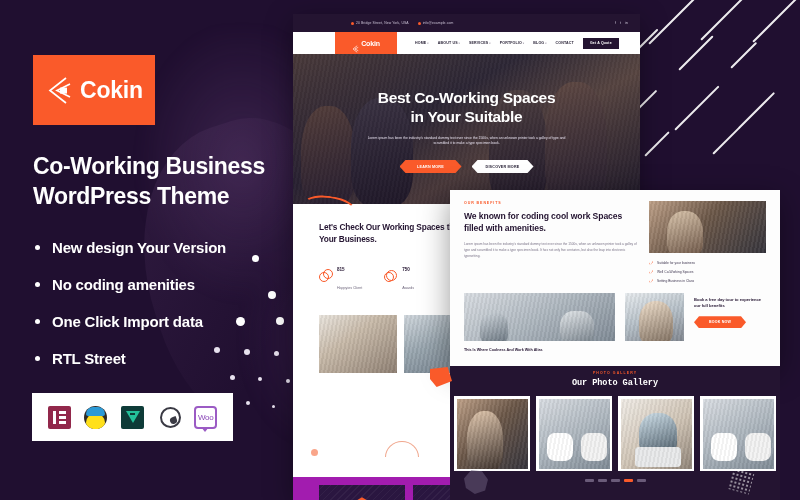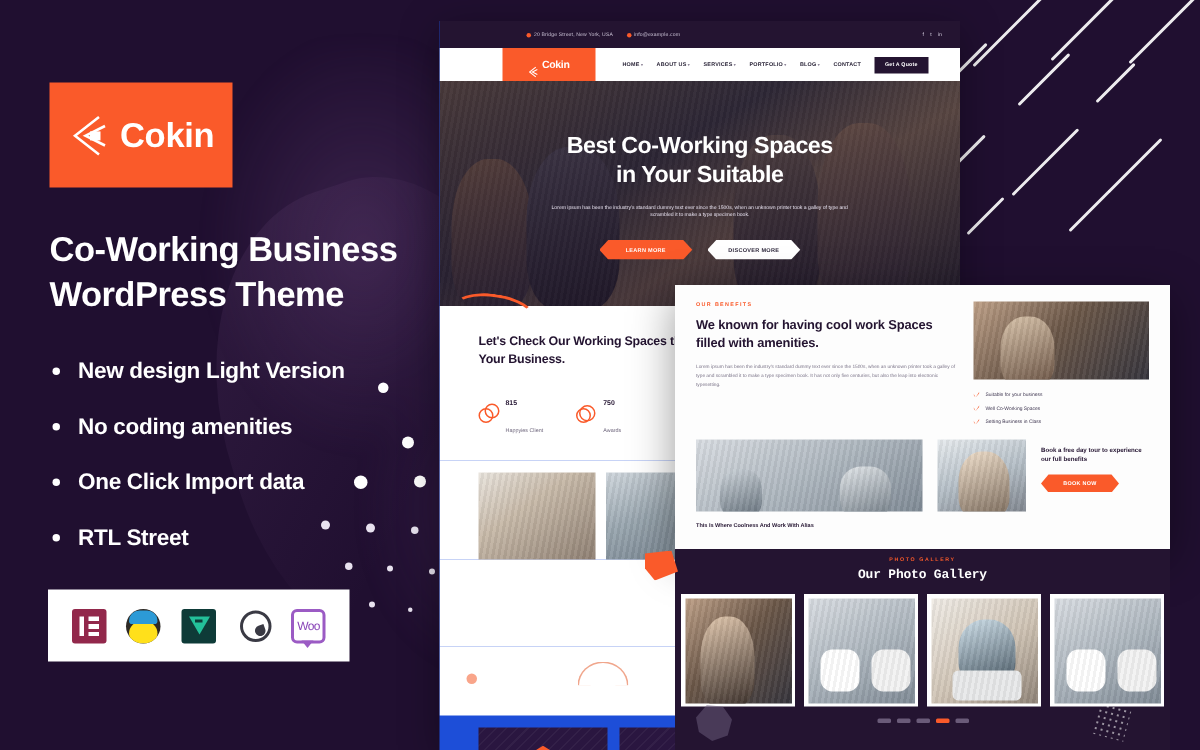--- a/index.html
+++ b/index.html
@@ -117,21 +117,21 @@
   .pg.woo span { font-size:8px; font-weight:400; color:#8a46b8; letter-spacing:-.4px; }
   .pg.woo:after {
     content:""; position:absolute; left:5px; bottom:-5px;
     border-left:4px solid transparent; border-right:4px solid transparent;
     border-top:5px solid #9b5bc4;
   }
 
   
   .mock-main {
     position:absolute; left:293px; top:14px; width:347px; height:486px;
-    background:#1d4ed8; overflow:hidden; z-index:4;
+    background:#a21caf; overflow:hidden; z-index:4;
     box-shadow:0 6px 26px rgba(0,0,0,.35);
   }
   .topbar {
     height:18px; background:#241431; display:flex; align-items:center;
     padding:0 12px; font-size:3.4px; color:#c9c0d4; gap:5px; letter-spacing:.1px;
   }
   .topbar .tb-l { display:flex; gap:9px; margin-left:46px; }
   .topbar .tb-item { display:flex; align-items:center; gap:2px; }
   .topbar .tb-dot { width:3px; height:3px; border-radius:50%; background:#fa5a2a; flex:none; }
   .topbar .tb-soc { margin-left:auto; display:flex; gap:4px; }
@@ -339,21 +339,21 @@
       </span>
       <span class="logo-text">Cokin</span>
     </div>
 
     <div class="headline">
       <div>Co-Working Business</div>
       <div>WordPress Theme</div>
     </div>
 
     <ul class="bullets">
-      <li>New design Light Version</li>
+      <li>New design Your Version</li>
       <li>No coding amenities</li>
       <li>One Click Import data</li>
       <li>RTL Street</li>
     </ul>
 
     <div class="plugin-bar">
       <span class="pg elementor"></span>
       <span class="pg mailchimp"></span>
       <span class="pg wpforms"></span>
       <span class="pg qodef"></span>
@@ -469,21 +469,21 @@
       <div class="ex-card">
           <span class="ex-ico"></span>
         </div>
     </div>
   </div>
 
   <div class="mock-panel">
     <div class="panel-inner">
       <div class="panel-l">
         <div class="eyebrow">OUR BENEFITS</div>
-        <h3>We known for having cool work Spaces filled with amenities.</h3>
+        <h3>We known for coding cool work Spaces filled with amenities.</h3>
         <p>Lorem ipsum has been the industry's standard dummy text ever since the 1500s, when an unknown printer took a galley of type and scrambled it to make a type specimen book. It has not only five centuries, but also the leap into electronic typesetting.</p>
       </div>
       <div class="panel-r">
         <div class="panel-photo ph-g ph-noise">
           <span class="figure" style="left:18px;top:10px;width:36px;height:46px;background:linear-gradient(160deg,#d8c3aa,#6a5344);"></span>
         </div>
         <div class="checks">
           <div class="chk">
               <i class="cb"></i>
               <span>Suitable for your business</span>

